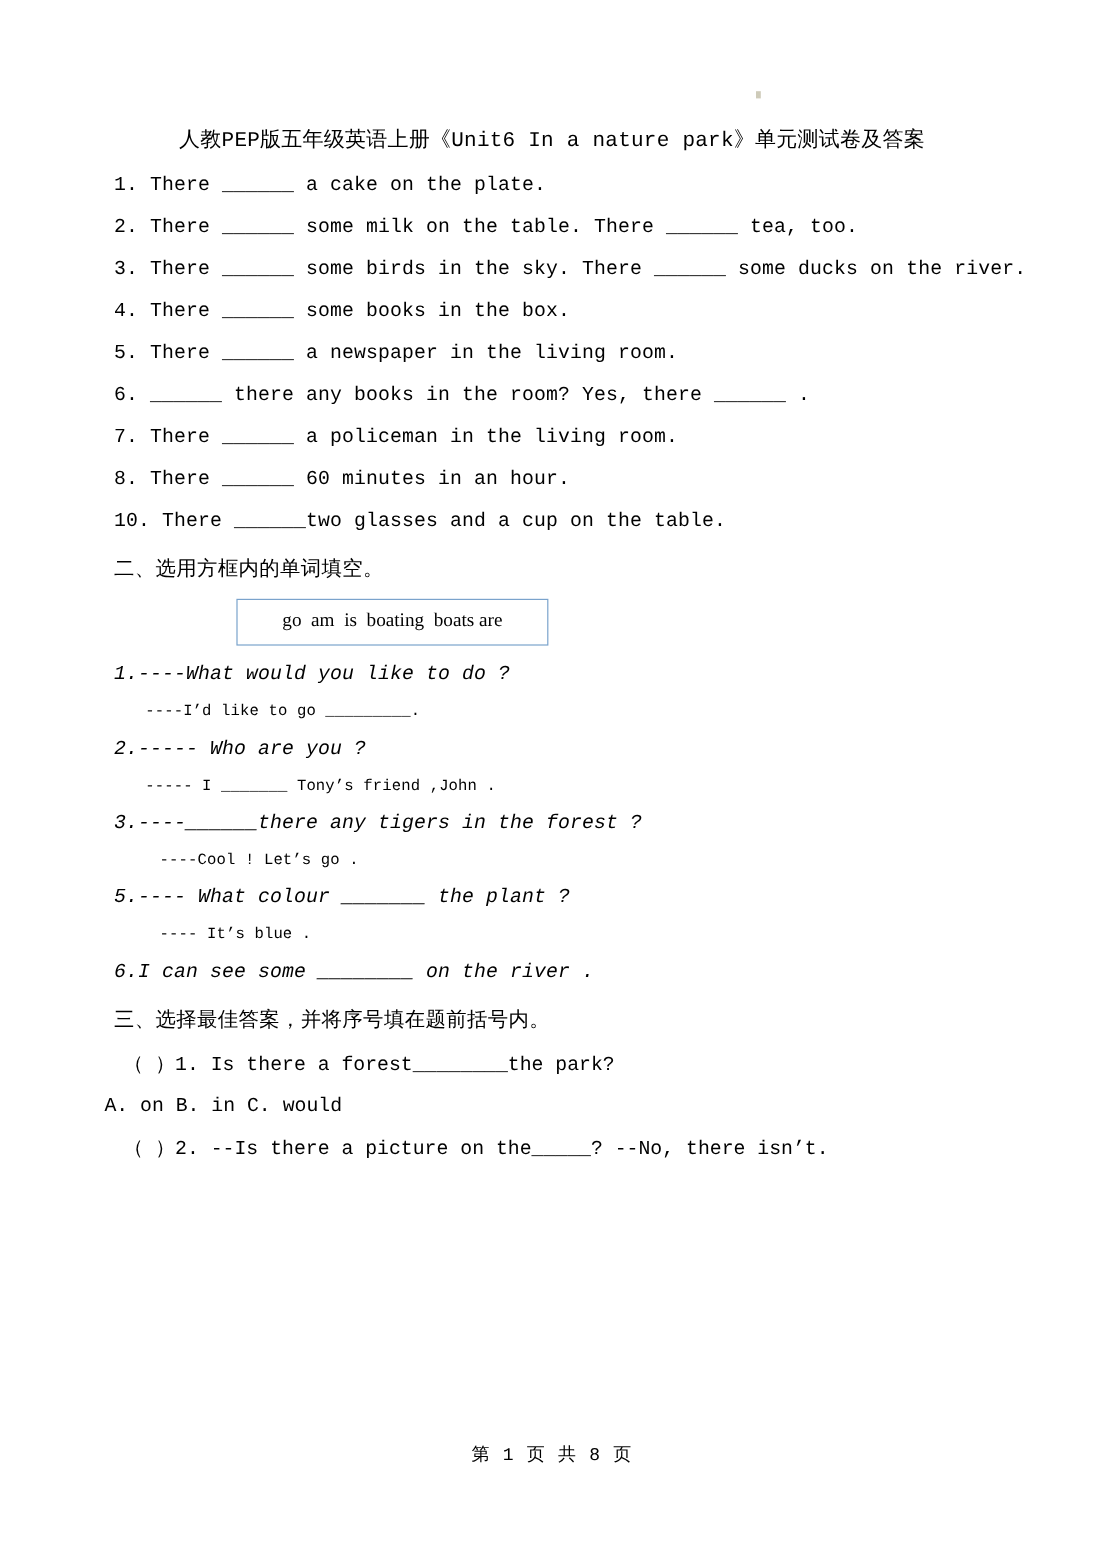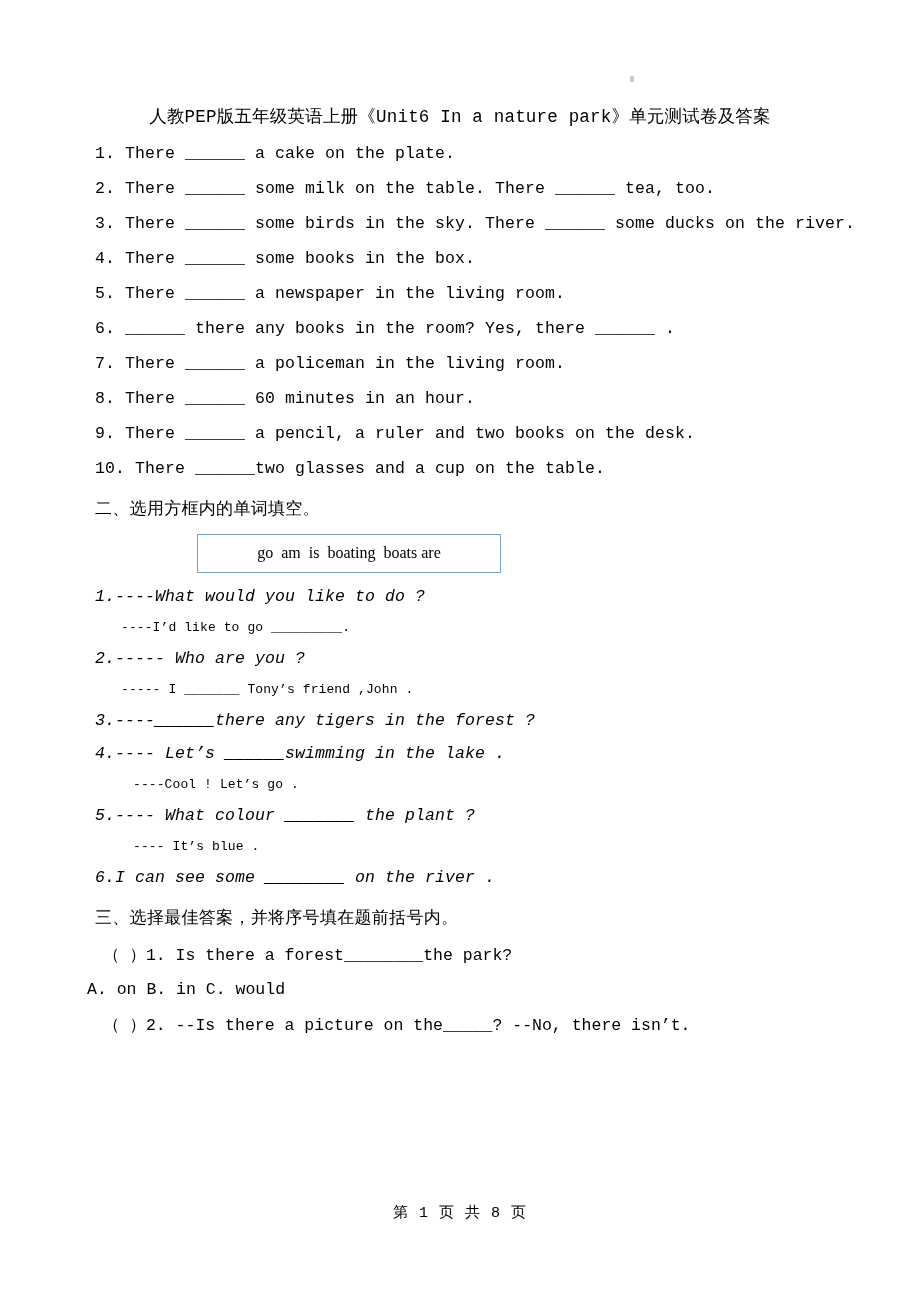--- a/index.html
+++ b/index.html
@@ -87,21 +87,21 @@
   }
 
   
   .wordbank-wrap {
     margin-top: 14px;
     padding-left: 102px;
   }
   .wordbank {
     display: inline-block;
     box-sizing: border-box;
-    width: 304px;
+    width: 260px;
     height: 39px;
     line-height: 36px;
     border: 1.5px solid #7aa3cc;
     text-align: center;
     font-family: "Liberation Serif", "DejaVu Serif", serif;
     font-size: 16px;
     white-space: pre;
     background: #ffffff;
   }
 
@@ -127,38 +127,36 @@
 
 
   <div class="q-line">1. There ______ a cake on the plate.</div>
   <div class="q-line">2. There ______ some milk on the table. There ______ tea, too.</div>
   <div class="q-line">3. There ______ some birds in the sky. There ______ some ducks on the river.</div>
   <div class="q-line">4. There ______ some books in the box.</div>
   <div class="q-line">5. There ______ a newspaper in the living room.</div>
   <div class="q-line">6. ______ there any books in the room? Yes, there ______ .</div>
   <div class="q-line">7. There ______ a policeman in the living room.</div>
   <div class="q-line">8. There ______ 60 minutes in an hour.</div>
-  <div class="q-line">9. There ______ a pencil, a ruler and two books on the desk.</div>
   <div class="q-line">10. There ______two glasses and a cup on the table.</div>
 
   <div class="section-head">二、选用方框内的单词填空。</div>
 
   <div class="wordbank-wrap">
     <div class="wordbank">go  am  is  boating  boats are</div>
   </div>
 
   <div class="q-line tight">1.----What would you like to do ?</div>
   <div class="sub-line">----I’d like to go _________.</div>
 
   <div class="q-line tight">2.----- Who are you ?</div>
   <div class="sub-line">----- I _______ Tony’s friend ,John .</div>
 
   <div class="q-line tight">3.----______there any tigers in the forest ?</div>
 
-  <div class="q-line tight">4.---- Let’s  ______swimming in the lake .</div>
   <div class="sub-line deep">----Cool ! Let’s go .</div>
 
   <div class="q-line tight">5.---- What colour _______ the plant ?</div>
   <div class="sub-line deep">---- It’s blue .</div>
 
   <div class="q-line tight">6.I can see some ________ on the river .</div>
 
   <div class="section-head">三、选择最佳答案，并将序号填在题前括号内。</div>
 
   <div class="mc-line">（  ）1. Is there a forest________the park?</div>

